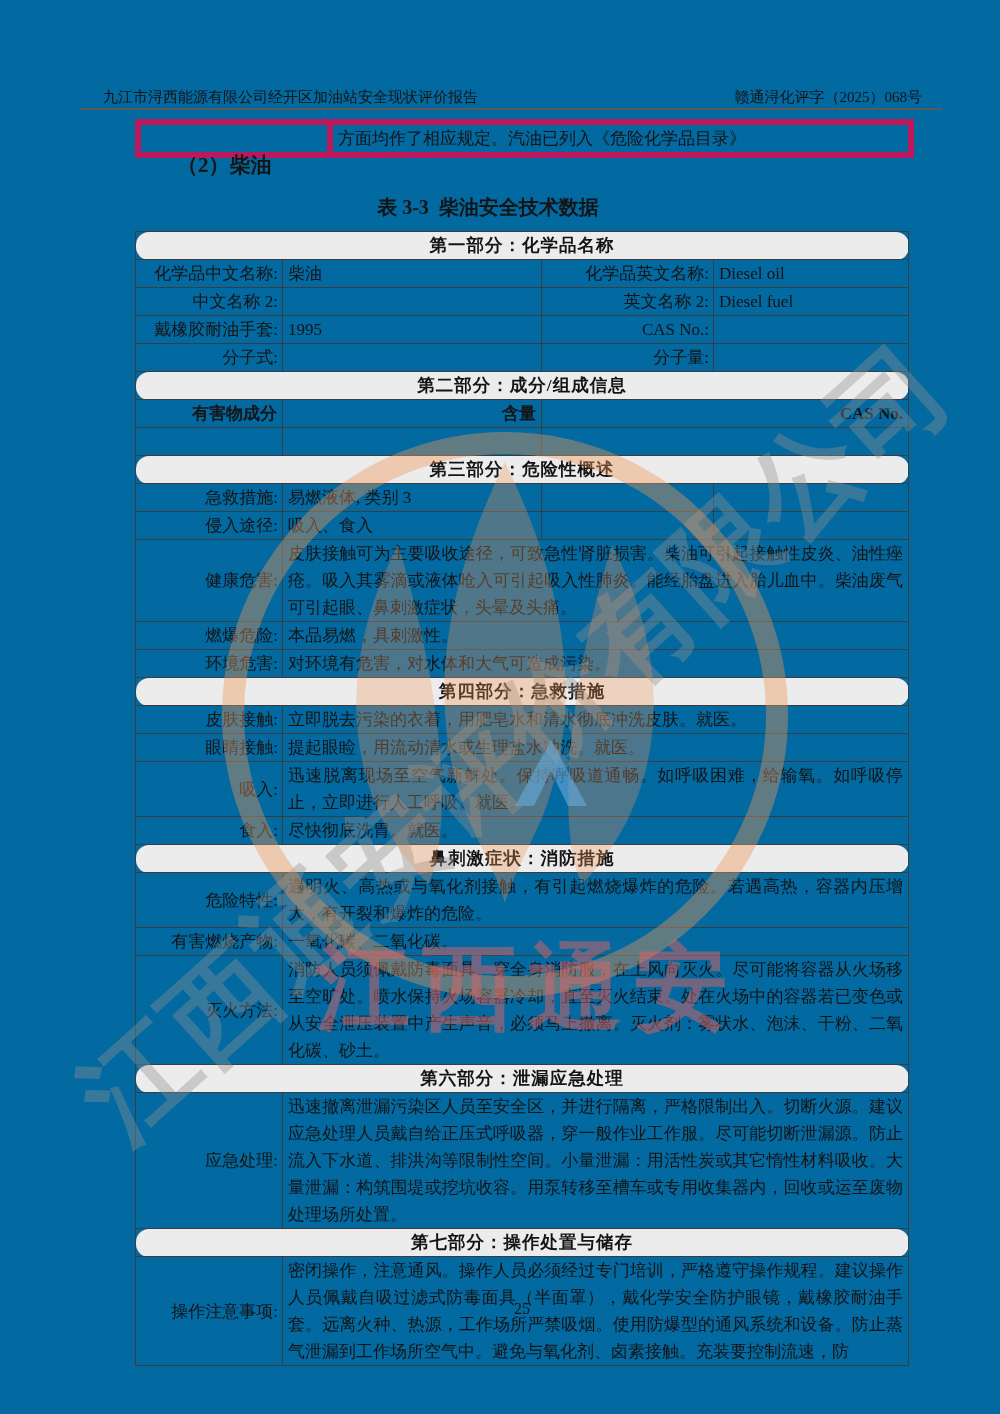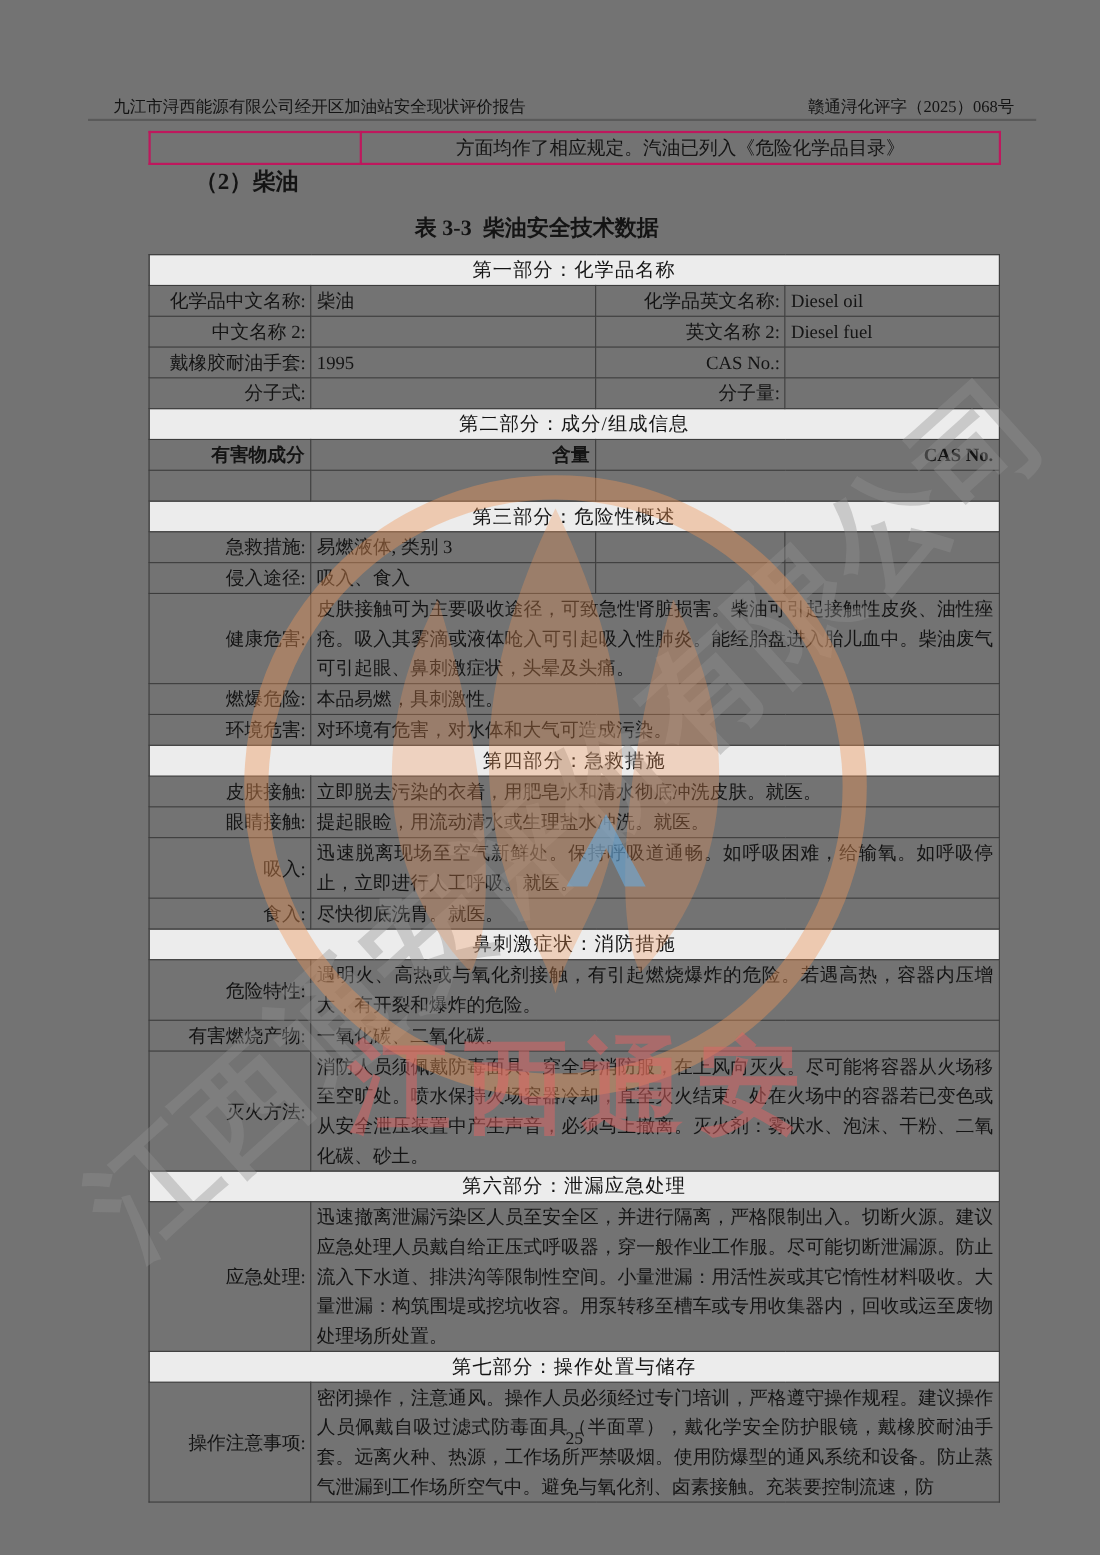--- a/index.html
+++ b/index.html
@@ -1,36 +1,36 @@
 <!DOCTYPE html>
 <html><head>
 <meta charset="utf-8">
 <style>
   html,body { margin:0; padding:0; background:#e8e8e8; }
   .page {
     position:relative; width:1000px; height:1414px; margin:0 auto;
-    background:#737373; overflow:hidden;
+    background:#0369a1; overflow:hidden;
     font-family:"Liberation Serif","DejaVu Serif",serif; color:#141414;
   }
   
   .hdr { position:absolute; top:88px; left:103px; right:78px; font-size:15px; }
   .hdr .hl { float:left; }
   .hdr .hr { float:right; }
   .hrule { position:absolute; top:108px; left:80px; right:58px; height:0; border-top:2px solid #5a5a5a; }
   
   .carry { position:absolute; top:119px; left:135px; border-collapse:collapse; table-layout:fixed; }
-  .carry td { border:2px solid #be185d; height:27px; font-size:17px; line-height:26px; padding:0 5px;text-align:center; }
+  .carry td { border:6px solid #be185d; height:27px; font-size:17px; line-height:26px; padding:0 5px; }
   
   .sub { position:absolute; top:151px; left:177px; font-size:21px; font-weight:bold; }
   .ttl { position:absolute; top:194px; left:0; width:976px; text-align:center; font-size:20px; font-weight:bold; white-space:pre; }
   
   .msds { position:absolute; top:231px; left:135px; border-collapse:collapse; table-layout:fixed; background:transparent; }
   .msds td { border:1px solid #3c3c3c; font-size:17px; line-height:27px; padding:0 5px; overflow:hidden; }
   .msds tr { height:27px; }
-  .msds tr.band td { background:#ececec; text-align:center; font-weight:normal; font-size:17.5px; letter-spacing:1px; }
+  .msds tr.band td { background:#ececec; text-align:center; font-weight:bold; font-size:17.5px; letter-spacing:1px;border-radius:13px; }
   .msds td.lab { text-align:right; padding-right:4px; }
   .msds td.ctr { text-align:right;font-weight:bold; }
   .msds td.just { text-align:justify; }
   
   .pgnum { position:absolute; top:1300px; left:0; width:1044px; text-align:center; font-size:16px; }
   
   .wm { position:absolute; top:0; left:0; pointer-events:none; z-index:6; }
 </style>
 </head>
 <body>

